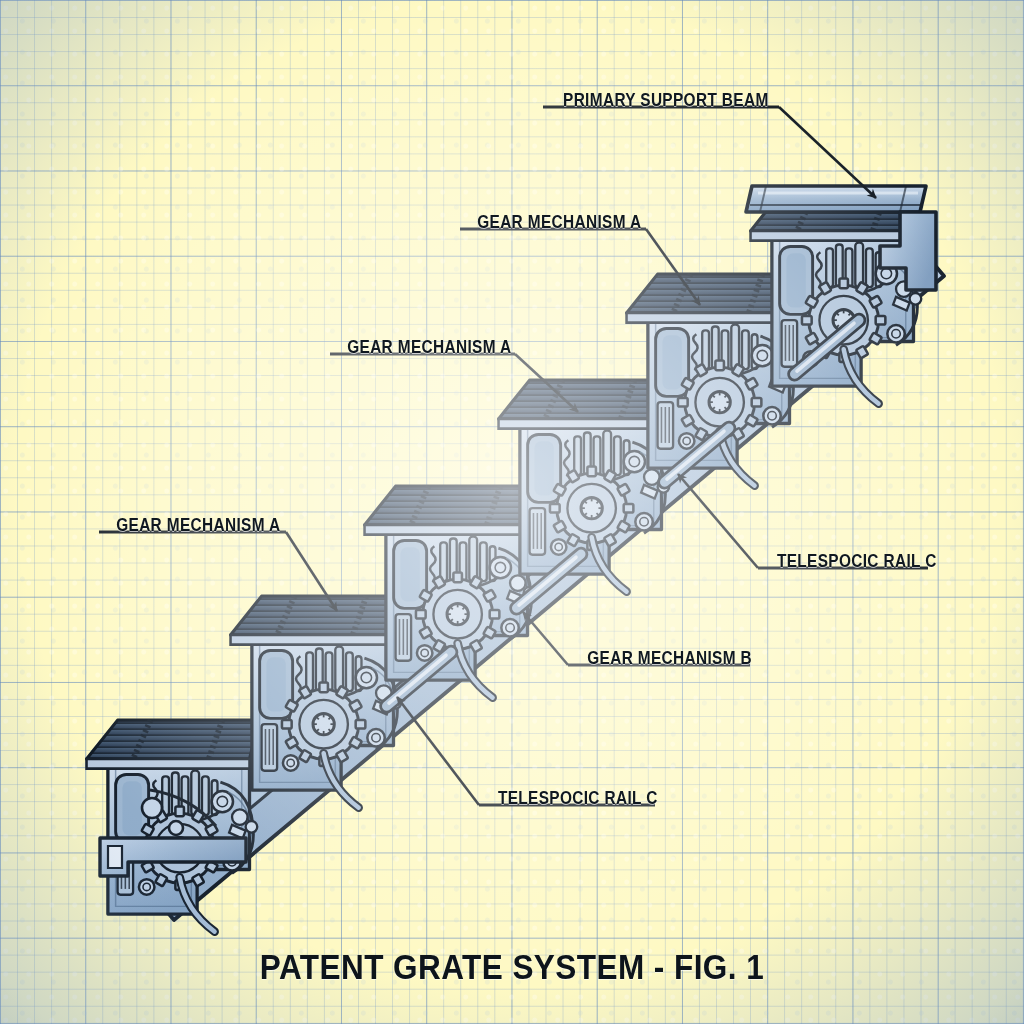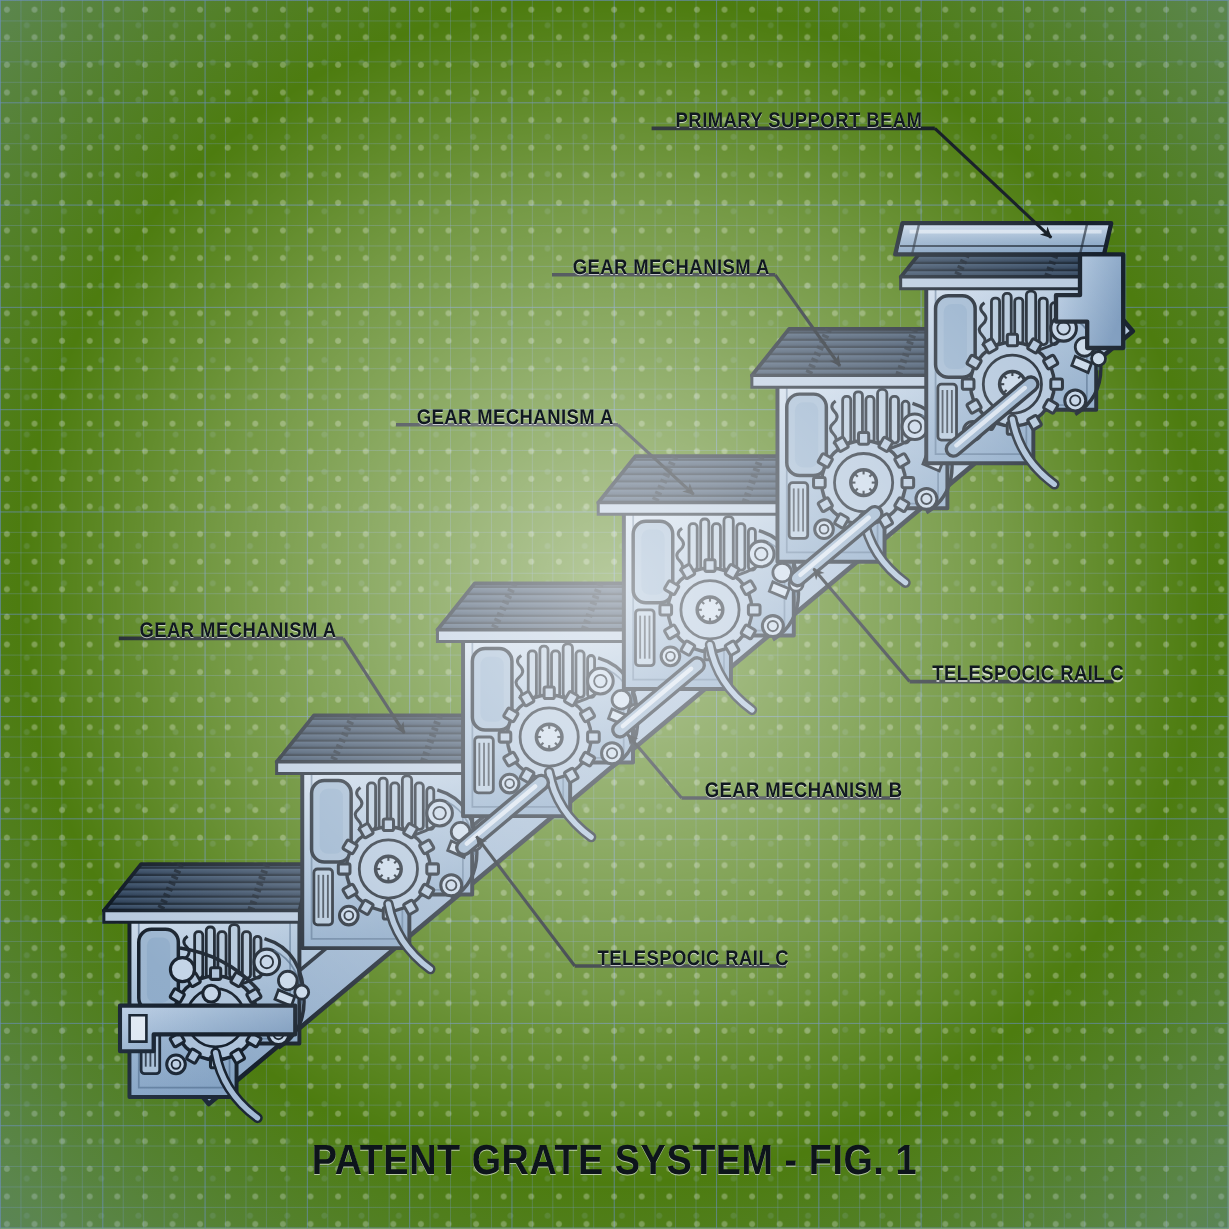--- a/index.html
+++ b/index.html
@@ -4,21 +4,21 @@
 <title>Patent Grate System - Fig. 1</title>
 <style>
   html,body{margin:0;padding:0;}
   body{
     width:1024px;height:1024px;overflow:hidden;
     font-family:"Liberation Sans", sans-serif;
     background:#eaf0f7;
   }
   #sheet{
     position:relative;width:1024px;height:1024px;
-    background:#4d7c0f;
+    background:#fef9c3;
     overflow:hidden;
   }
   
   .grid-fine,.grid-bold,.vignette,.paper-noise{
     position:absolute;left:0;top:0;width:1024px;height:1024px;
     pointer-events:none;
   }
   .grid-fine{
     background-image:
       linear-gradient(to right, rgba(120,155,200,.30) 1px, transparent 1px),

